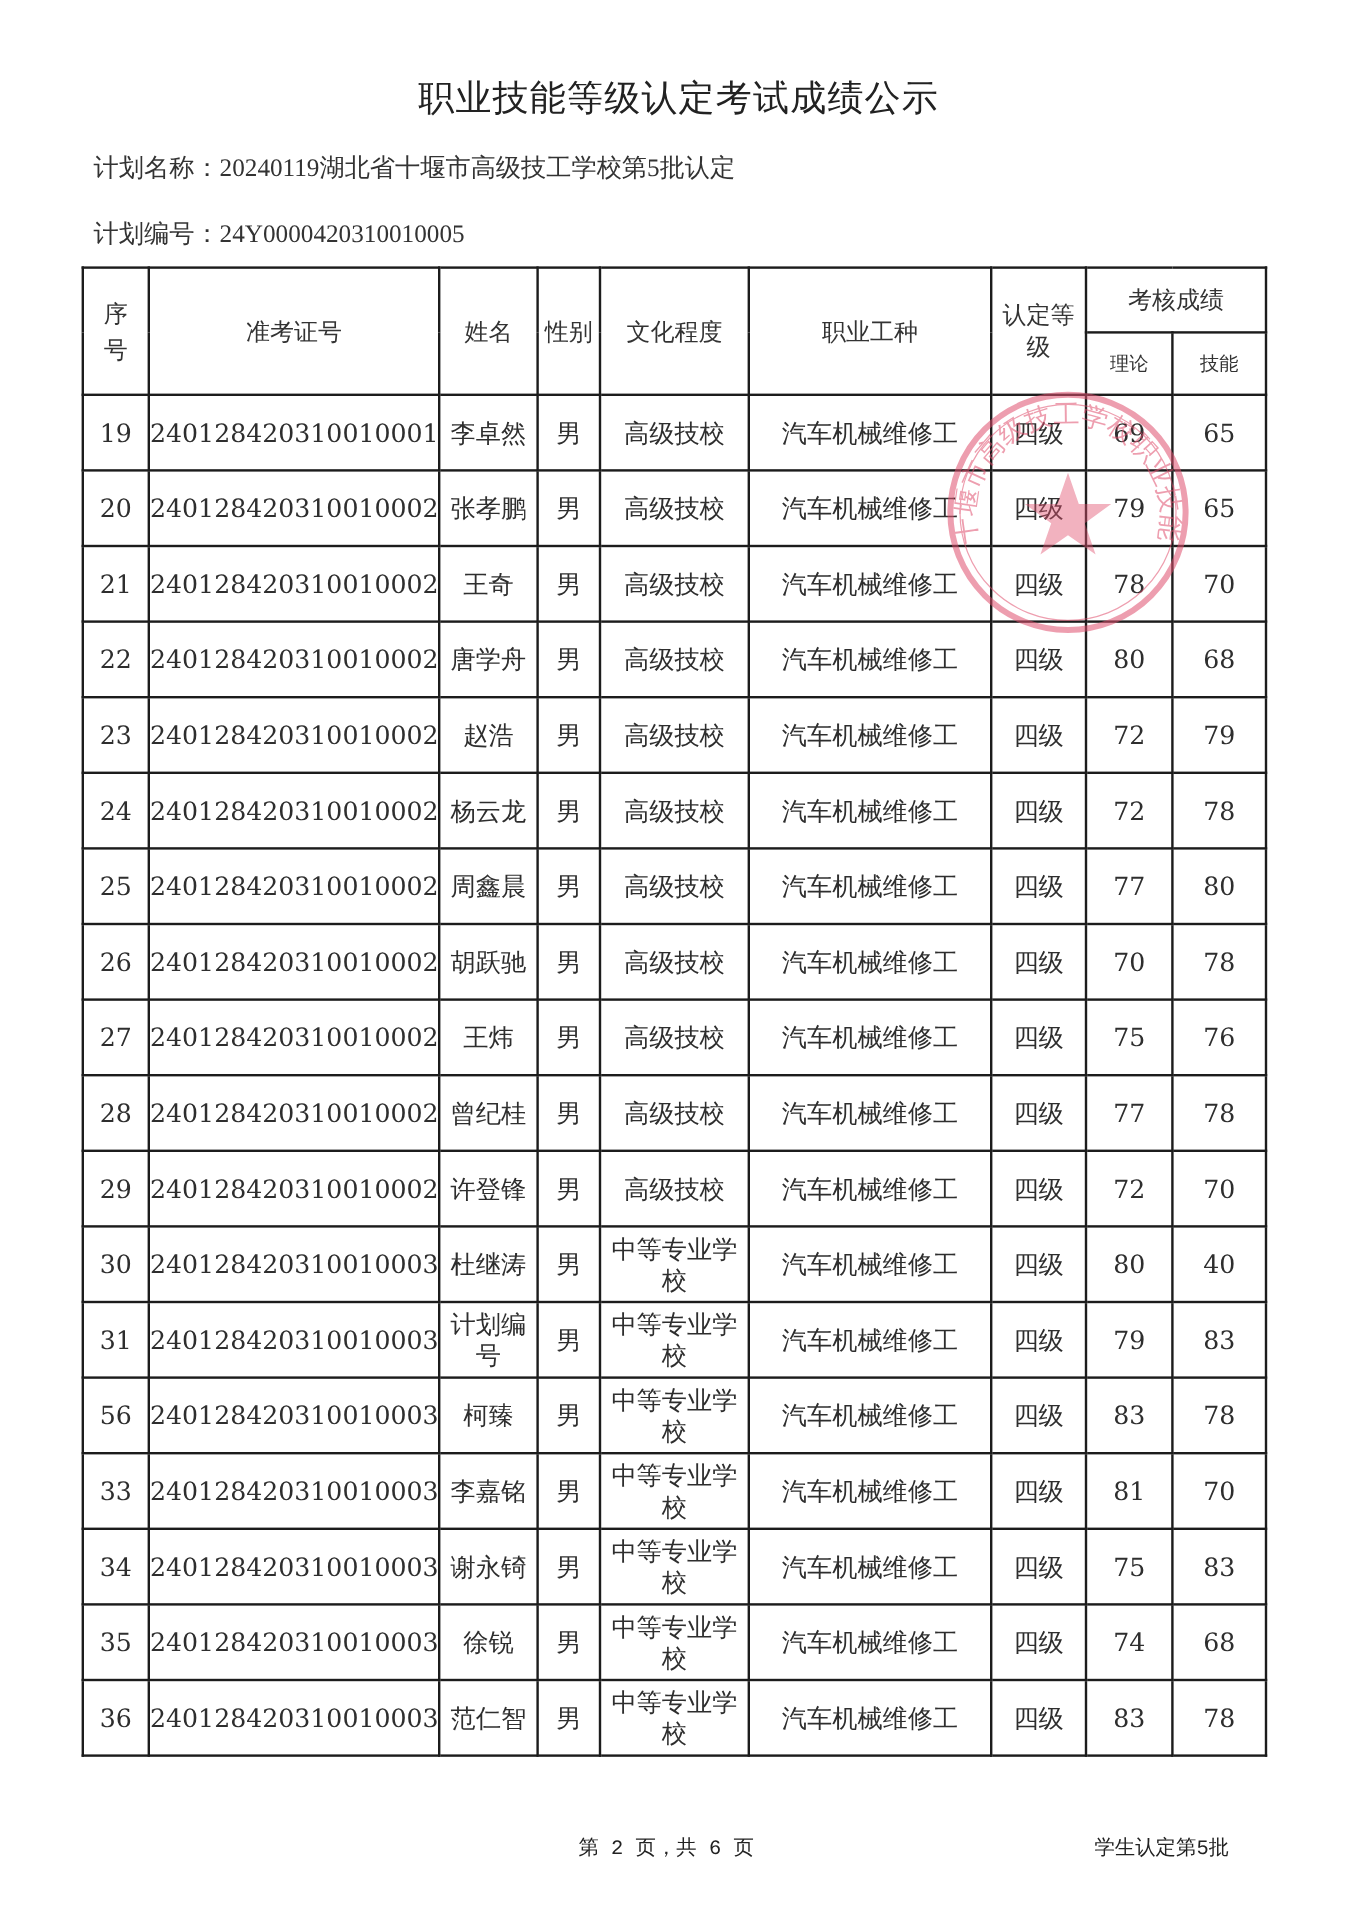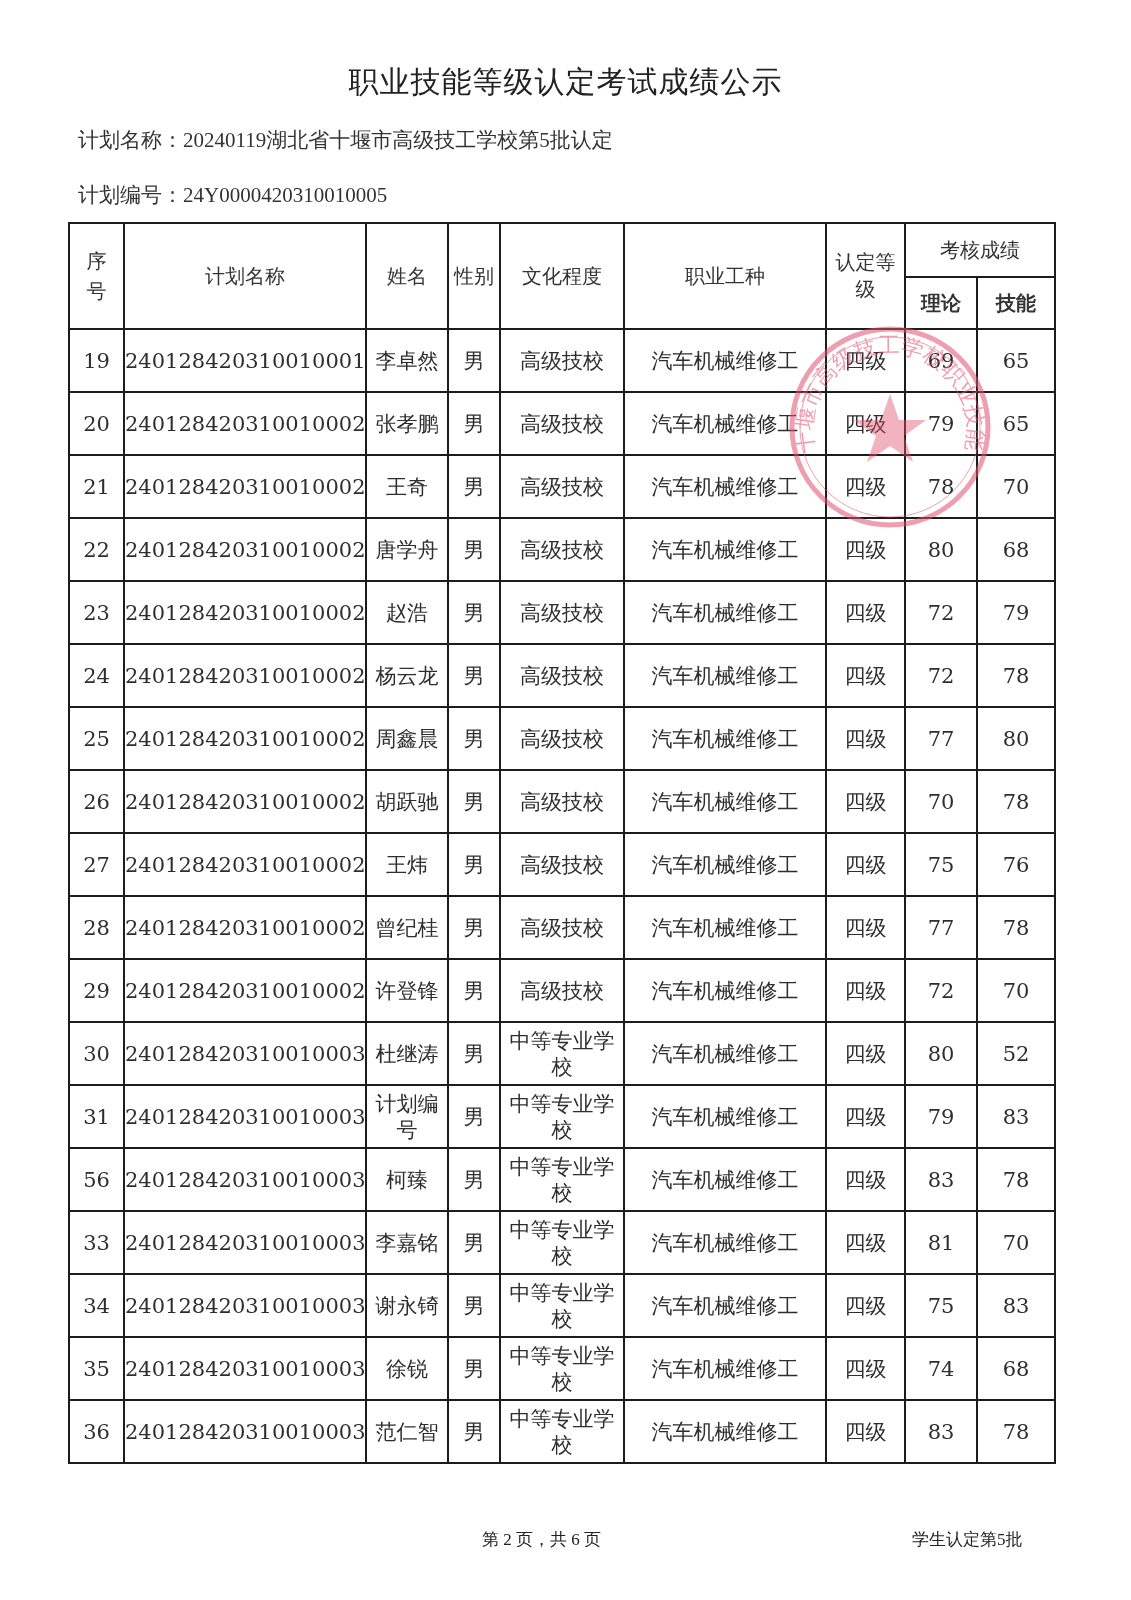--- a/index.html
+++ b/index.html
@@ -26,36 +26,36 @@
     border-collapse: collapse; table-layout: fixed;
   }
   table.scores td, table.scores th {
     border: 2px solid #1c1c1c; text-align: center; vertical-align: middle;
     font-weight: normal; padding: 0; overflow: hidden;
   }
   table.scores th {
     font-family: "DejaVu Sans", "Liberation Sans", sans-serif;
     font-size: 20px; color: #333;
   }
-  table.scores th.sub { font-size: 20px; height: 50px; font-weight: bold; }
+  table.scores th.sub { font-size: 16px; height: 50px; }
   table.scores th.top { height: 52px; }
   table.scores td {
     height: 61px; font-size: 21px; color: #2e2e2e;
   }
   td.cjk { font-family: "DejaVu Sans", "Liberation Sans", sans-serif; font-size: 21px; }
   td.wrap { line-height: 26px; padding: 0 4px; }
   td.num { font-family: "DejaVu Serif", "Liberation Serif", serif; }
 
   .stamp {
     position: absolute; left: 785px; top: 322px; width: 210px; height: 210px;
     pointer-events: none; opacity: 0.55;
   }
   .footer {
     position: absolute; top: 1528px; font-size: 17px; color: #222;
-    font-family: Liberation Serif, serif;
+    font-family: Liberation Mono, monospace;
   }
   #page-indicator { left: 482px; }
   #batch-label { left: 912px; }
 </style>
 </head>
 <body>
 
 <div class="title">职业技能等级认定考试成绩公示</div>
 
 <div class="meta" id="plan-name">
@@ -73,21 +73,21 @@
     <col style="width:52px">
     <col style="width:124px">
     <col style="width:202px">
     <col style="width:79px">
     <col style="width:72px">
     <col style="width:78px">
   </colgroup>
   <thead>
     <tr>
       <th rowspan="2" class="top"><span style="display:inline-block;width:24px;line-height:30px;">序号</span></th>
-      <th rowspan="2">计划名称</th>
+      <th rowspan="2">准考证号</th>
       <th rowspan="2">姓名</th>
       <th rowspan="2">性别</th>
       <th rowspan="2">文化程度</th>
       <th rowspan="2">职业工种</th>
       <th rowspan="2"><span style="display:inline-block;width:68px;line-height:27px;">认定等级</span></th>
       <th colspan="2" class="top">考核成绩</th>
     </tr>
     <tr>
       <th class="sub">理论</th>
       <th class="sub">技能</th>
@@ -217,21 +217,21 @@
     </tr>
       <tr>
       <td class="num">30</td>
       <td class="num">2401284203100100030</td>
       <td class="cjk wrap">杜继涛</td>
       <td class="cjk">男</td>
       <td class="cjk wrap">中等专业学校</td>
       <td class="cjk">汽车机械维修工</td>
       <td class="cjk">四级</td>
       <td class="num">80</td>
-      <td class="num">52</td>
+      <td class="num">40</td>
     </tr>
       <tr>
       <td class="num">31</td>
       <td class="num">2401284203100100031</td>
       <td class="cjk wrap">计划编号</td>
       <td class="cjk">男</td>
       <td class="cjk wrap">中等专业学校</td>
       <td class="cjk">汽车机械维修工</td>
       <td class="cjk">四级</td>
       <td class="num">79</td>

